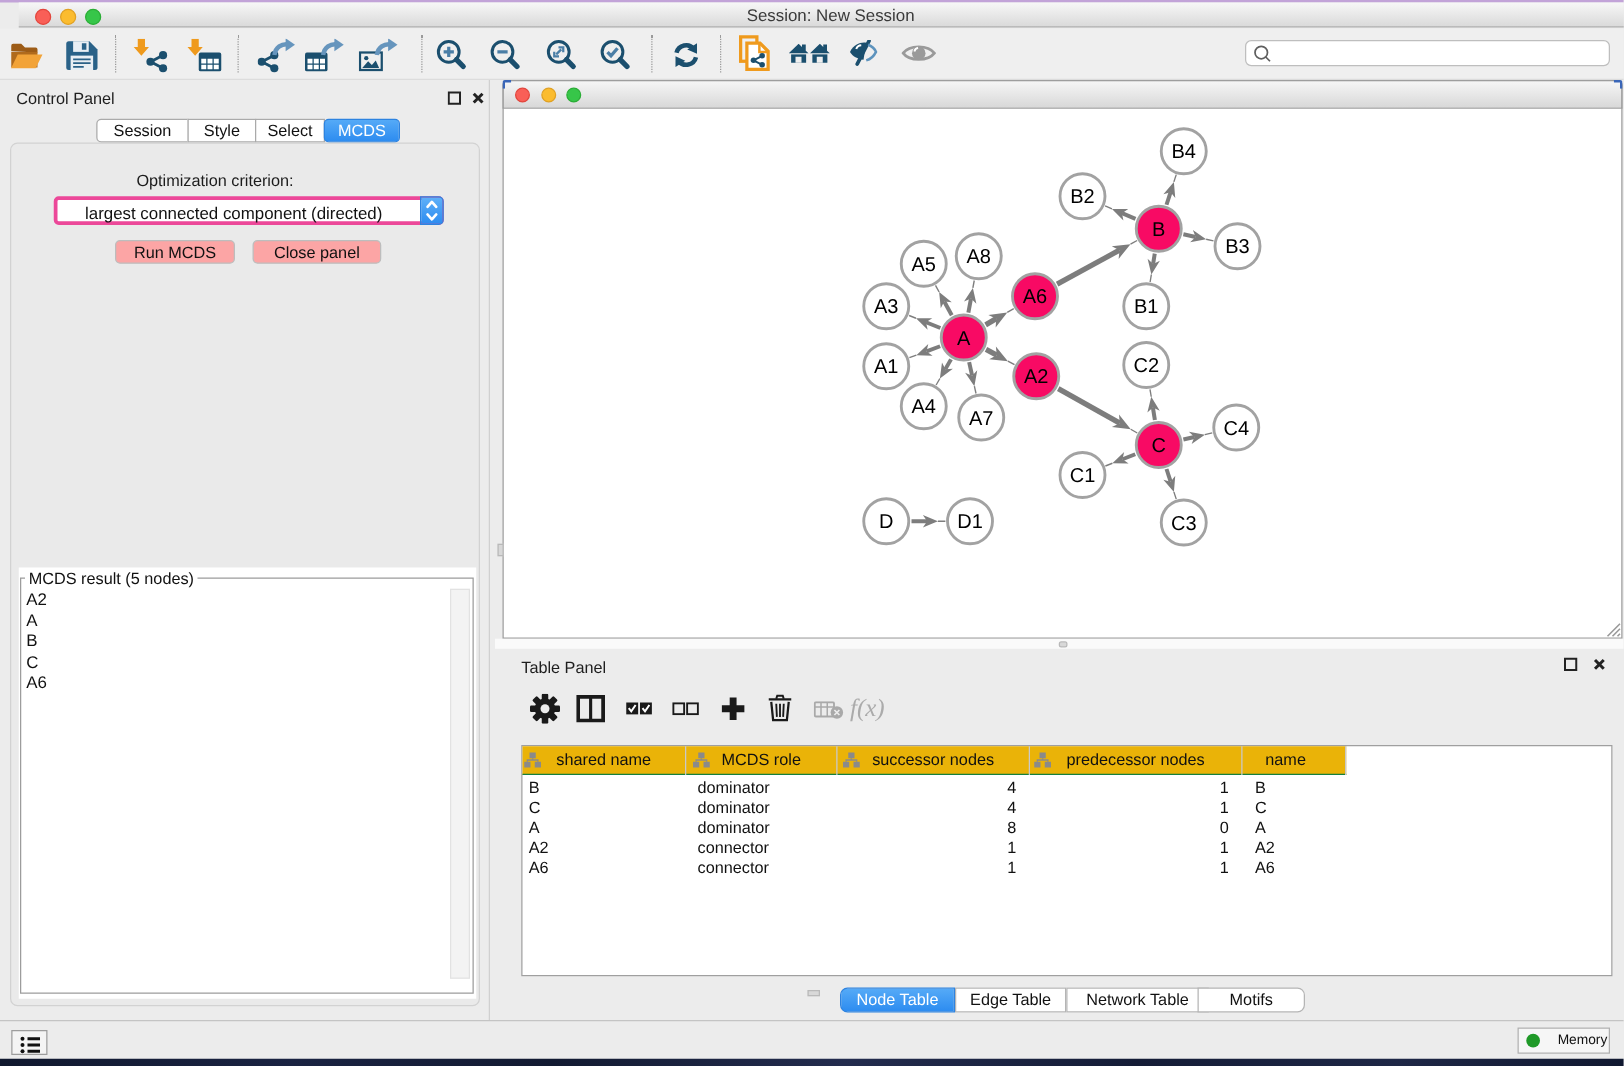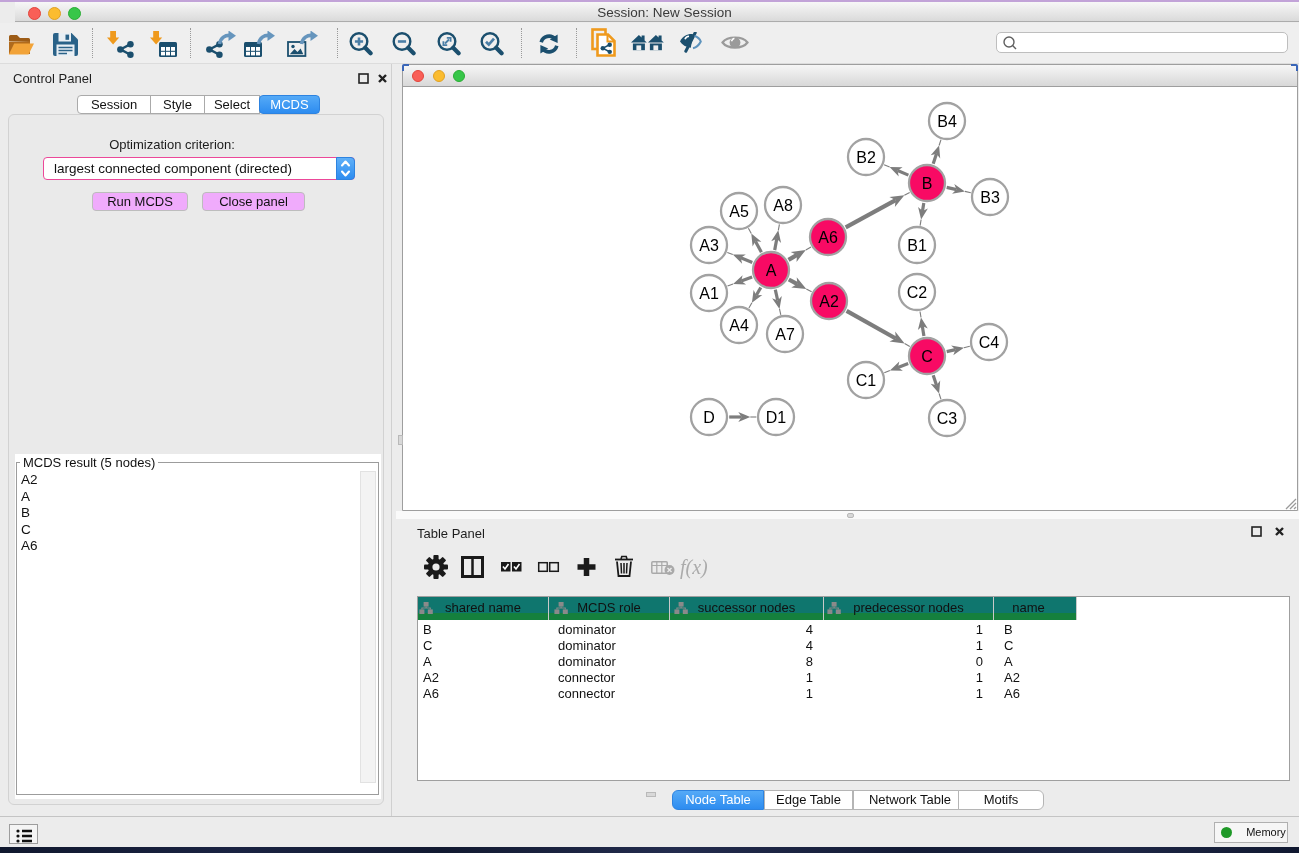--- a/index.html
+++ b/index.html
@@ -17,39 +17,39 @@
 #toolbar { left:0; top:23px; width:1299px; height:41px; background:#efefef; border-bottom:1px solid #dcdcdc; }
 .tsep { position:absolute; top:28px; height:30px; width:0; border-left:1px dotted #9a9a9a; }
 #search { left:996px; top:32px; width:292px; height:21px; background:#fff; border:1px solid #bebebe; border-radius:5px; }
 
 #cpanel { left:0; top:64px; width:392px; height:752px; background:#ececec; border-right:1px solid #d0d0d0; }
 .tabrow { position:absolute; top:96px; height:21px; }
 .tab { position:absolute; top:0; height:19px; background:#fff; border:1px solid #aaa; color:#111; font-size:13px; text-align:center; line-height:17px; }
 .tabsel { background:linear-gradient(#55aaf7,#2d8cf0); border:1px solid #2d83e0; color:#fff; border-radius:4px; }
 #cpbody { left:8px; top:114px; width:376px; height:691px; background:#eaeaea; border:1px solid #d2d2d2; border-radius:6px; }
 #optlabel { left:0; top:137px; width:312px; text-align:center; font-size:13px; color:#1c1c1c;margin-left:16px; }
-#dropdown { left:43px; top:157px; width:312px; height:23px; background:#fff; border:1px solid #ec4899; border-radius:4px; font-size:13.5px; color:#111; line-height:21px; padding-left:10px; }
+#dropdown { left:43px; top:157px; width:312px; height:23px; background:#fff; border:3px solid #ec4899; border-radius:4px; font-size:13.5px; color:#111; line-height:21px; padding-left:22px; }
 #ddbtn { left:336px; top:157px; width:19px; height:23px; background:linear-gradient(#5fb0f8,#2d8cf0); border-radius:0 4px 4px 0; border:1px solid #2d83e0; }
-.btn { position:absolute; height:19px; background:#f0abfc; border:1px solid #bdbdbd; border-radius:4px; font-size:13px; color:#111; text-align:center; line-height:18px; }
+.btn { position:absolute; height:19px; background:#fca5a5; border:1px solid #bdbdbd; border-radius:4px; font-size:13px; color:#111; text-align:center; line-height:18px; }
 #fieldset { left:15px; top:454px; width:366px; height:345px; background:#fff; }
 #fsline { left:16px; top:462px; width:363px; height:333px; border:1px solid #9c9c9c; }
 #legend { left:20px; top:455px; font-size:13px; color:#111; background:#fff; padding:0 3px; }
 #mlist { left:21px; top:472px; width:335px; font-size:13.5px; color:#111; line-height:16.5px; }
 #mscroll { left:360px; top:471px; width:16px; height:312px; background:#f3f3f3; border:1px solid #e2e2e2; }
 
 #gwin { left:402px; top:64px; width:896px; height:447px; background:#fff; border:1px solid #9e9e9e; border-radius:4px 4px 0 0; }
 #gtitle { left:402px; top:64px; width:896px; height:23px; background:linear-gradient(#f6f6f6,#d8d8d8); border:1px solid #9e9e9e; border-radius:4px 4px 0 0; }
 #gtitle .title { width:100%; text-align:center; font-size:13.5px; color:#1c1c1c; padding-top:4px; }
 #gtitle .r { left:9px; background:#f95f57; border:1px solid #e2453c; top:5px; width:12px; height:12px; }
 #gtitle .y { left:30px; background:#fbbc2f; border:1px solid #e0a123; top:5px; width:12px; height:12px; }
 #gtitle .g { left:50px; background:#37c649; border:1px solid #2aad35; top:5px; width:12px; height:12px; }
 
 #tpanel { left:403px; top:520px; width:896px; height:296px; background:#ececec; }
 #ttable { left:417px; top:596px; width:873px; height:185px; background:#fff; border:1px solid #9f9f9f; }
-#thead { left:418px; top:597px; width:659px; height:23px; background:#0f766e; border-bottom:7px solid #15803d; }
+#thead { left:418px; top:597px; width:659px; height:23px; background:#eab308; border-bottom:1px solid #15803d; }
 .hcell { position:absolute; top:0; height:23px; border-right:1px solid #c9c9c9; font-size:13px; color:#111; text-align:center; line-height:22px; }
 .trow { position:absolute; font-size:13px; color:#111; height:16px; line-height:16px; }
 .btabs { position:absolute; top:790px; height:20px; font-size:13px; }
 .btab { position:absolute; top:0; height:20px; background:#fff; border:1px solid #b5b5b5; color:#111; text-align:center; line-height:18px; }
 
 #statusbar { left:0; top:816px; width:1299px; height:31px; background:#ececec; border-top:1px solid #c4c4c4; }
 #listbtn { left:9px; top:824px; width:29px; height:20px; background:#f4f4f4; border:1px solid #9d9d9d; }
 #membtn { left:1214px; top:822px; width:74px; height:21px; background:#f6f6f6; border:1px solid #b0b0b0; font-size:11px; color:#111; line-height:19px; text-align:center; padding-left:30px; }
 #memdot { left:1221px; top:827px; width:11px; height:11px; border-radius:50%; background:#1f9928; }
 #deskbottom { left:0; top:847px; width:1299px; height:6px; background:linear-gradient(90deg,#10182e 0%,#1a2342 18%,#121a31 34%,#232c4e 52%,#141c36 70%,#1e2746 86%,#101830 100%); }

